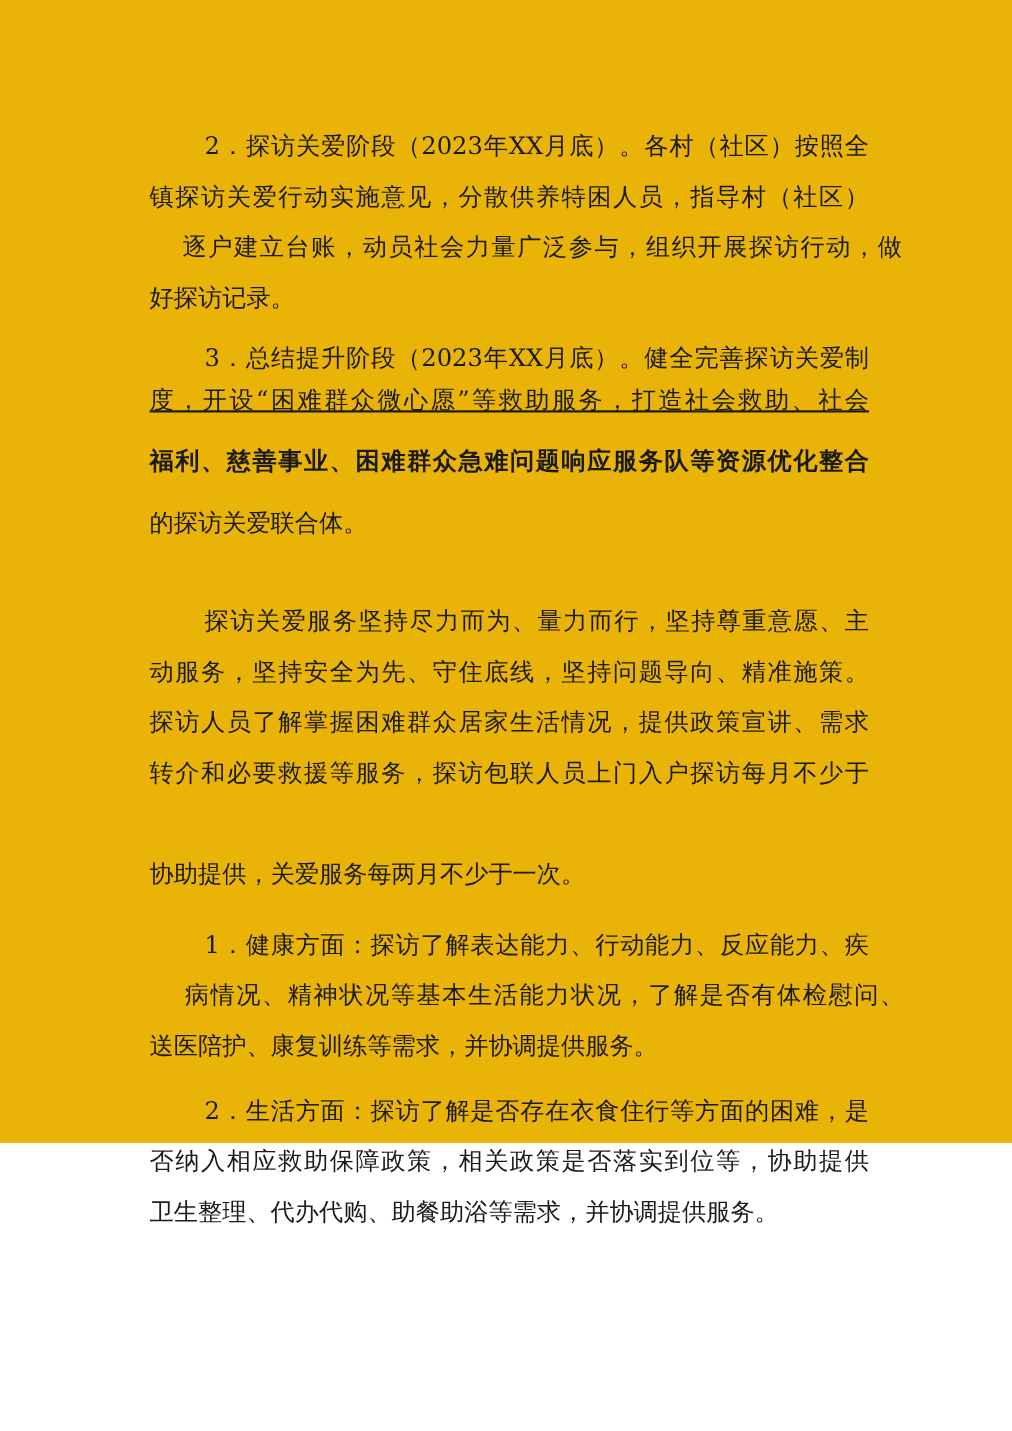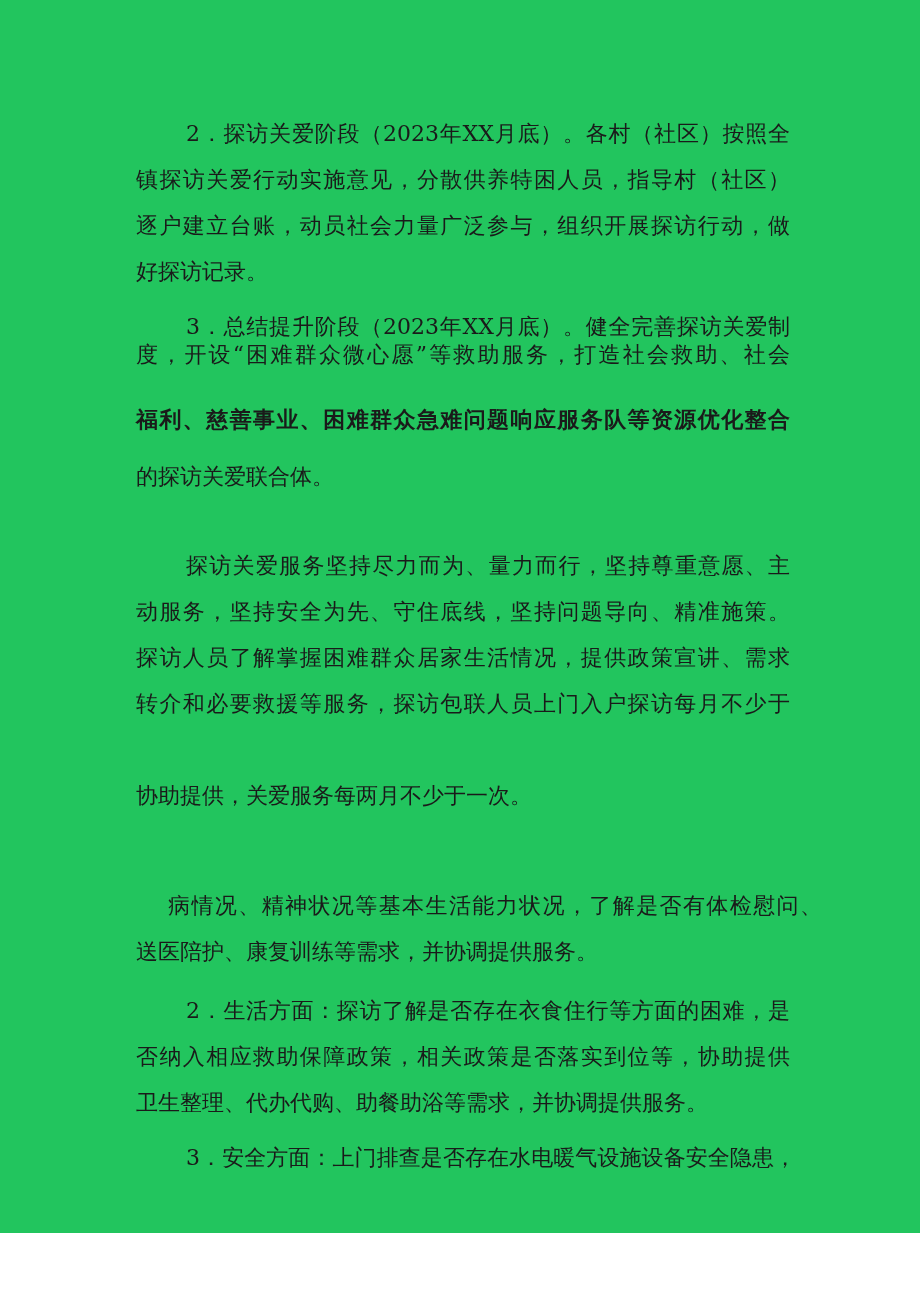--- a/index.html
+++ b/index.html
@@ -1,47 +1,47 @@
 <!DOCTYPE html>
 <html><head>
 <meta charset="utf-8">
 <style>
   html, body { margin: 0; padding: 0; background: #ffffff; }
   body { width: 920px; height: 1301px; position: relative; overflow: hidden;
          font-family: "DejaVu Serif", "Liberation Serif", serif; color: #1a1a1a; }
-  .page { position: absolute; left: 0; top: 0; width: 920px; height: 1233px; background: #22c55e; }
+  .page { position: absolute; left: 0; top: 0; width: 920px; height: 1039px; background: #eab308; }
   .line { position: absolute; left: 136px; width: 654px; height: 30px;
           font-size: 22px; line-height: 30px; white-space: nowrap;
           text-align: justify; text-align-last: justify; letter-spacing: 0; }
   .line.last { text-align-last: left; }
 </style>
 </head>
 <body>
 
 <div class="page">
 
   <div class="line" style="top:119px;left:186px;width:604px;">2．探访关爱阶段（2023年XX月底）。各村（社区）按照全</div>
   <div class="line" style="top:165px;">镇探访关爱行动实施意见，分散供养特困人员，指导村（社区）</div>
-  <div class="line" style="top:211px;">逐户建立台账，动员社会力量广泛参与，组织开展探访行动，做</div>
+  <div class="line" style="top:211px;margin-left:30px;">逐户建立台账，动员社会力量广泛参与，组织开展探访行动，做</div>
   <div class="line last" style="top:257px;">好探访记录。</div>
 
   <div class="line" style="top:312px;left:186px;width:604px;">3．总结提升阶段（2023年XX月底）。健全完善探访关爱制</div>
-  <div class="line" style="top:340px;">度，开设“困难群众微心愿”等救助服务，打造社会救助、社会</div>
+  <div class="line" style="top:350px;text-decoration:underline;">度，开设“困难群众微心愿”等救助服务，打造社会救助、社会</div>
   <div class="line" style="top:404px;font-weight:bold;">福利、慈善事业、困难群众急难问题响应服务队等资源优化整合</div>
   <div class="line last" style="top:462px;">的探访关爱联合体。</div>
 
 
   <div class="line" style="top:551px;left:186px;width:604px;">探访关爱服务坚持尽力而为、量力而行，坚持尊重意愿、主</div>
   <div class="line" style="top:597px;">动服务，坚持安全为先、守住底线，坚持问题导向、精准施策。</div>
   <div class="line" style="top:643px;">探访人员了解掌握困难群众居家生活情况，提供政策宣讲、需求</div>
   <div class="line" style="top:689px;">转介和必要救援等服务，探访包联人员上门入户探访每月不少于</div>
   <div class="line last" style="top:781px;">协助提供，关爱服务每两月不少于一次。</div>
 
+  <div class="line" style="top:845px;left:186px;width:604px;">1．健康方面：探访了解表达能力、行动能力、反应能力、疾</div>
   <div class="line" style="top:891px;margin-left:32px;">病情况、精神状况等基本生活能力状况，了解是否有体检慰问、</div>
   <div class="line last" style="top:937px;">送医陪护、康复训练等需求，并协调提供服务。</div>
 
   <div class="line" style="top:996px;left:186px;width:604px;">2．生活方面：探访了解是否存在衣食住行等方面的困难，是</div>
   <div class="line" style="top:1042px;">否纳入相应救助保障政策，相关政策是否落实到位等，协助提供</div>
   <div class="line last" style="top:1088px;">卫生整理、代办代购、助餐助浴等需求，并协调提供服务。</div>
 
-  <div class="line" style="top:1143px;left:186px;width:610px;">3．安全方面：上门排查是否存在水电暖气设施设备安全隐患，</div>
 
 </div>
 
 </body></html>

